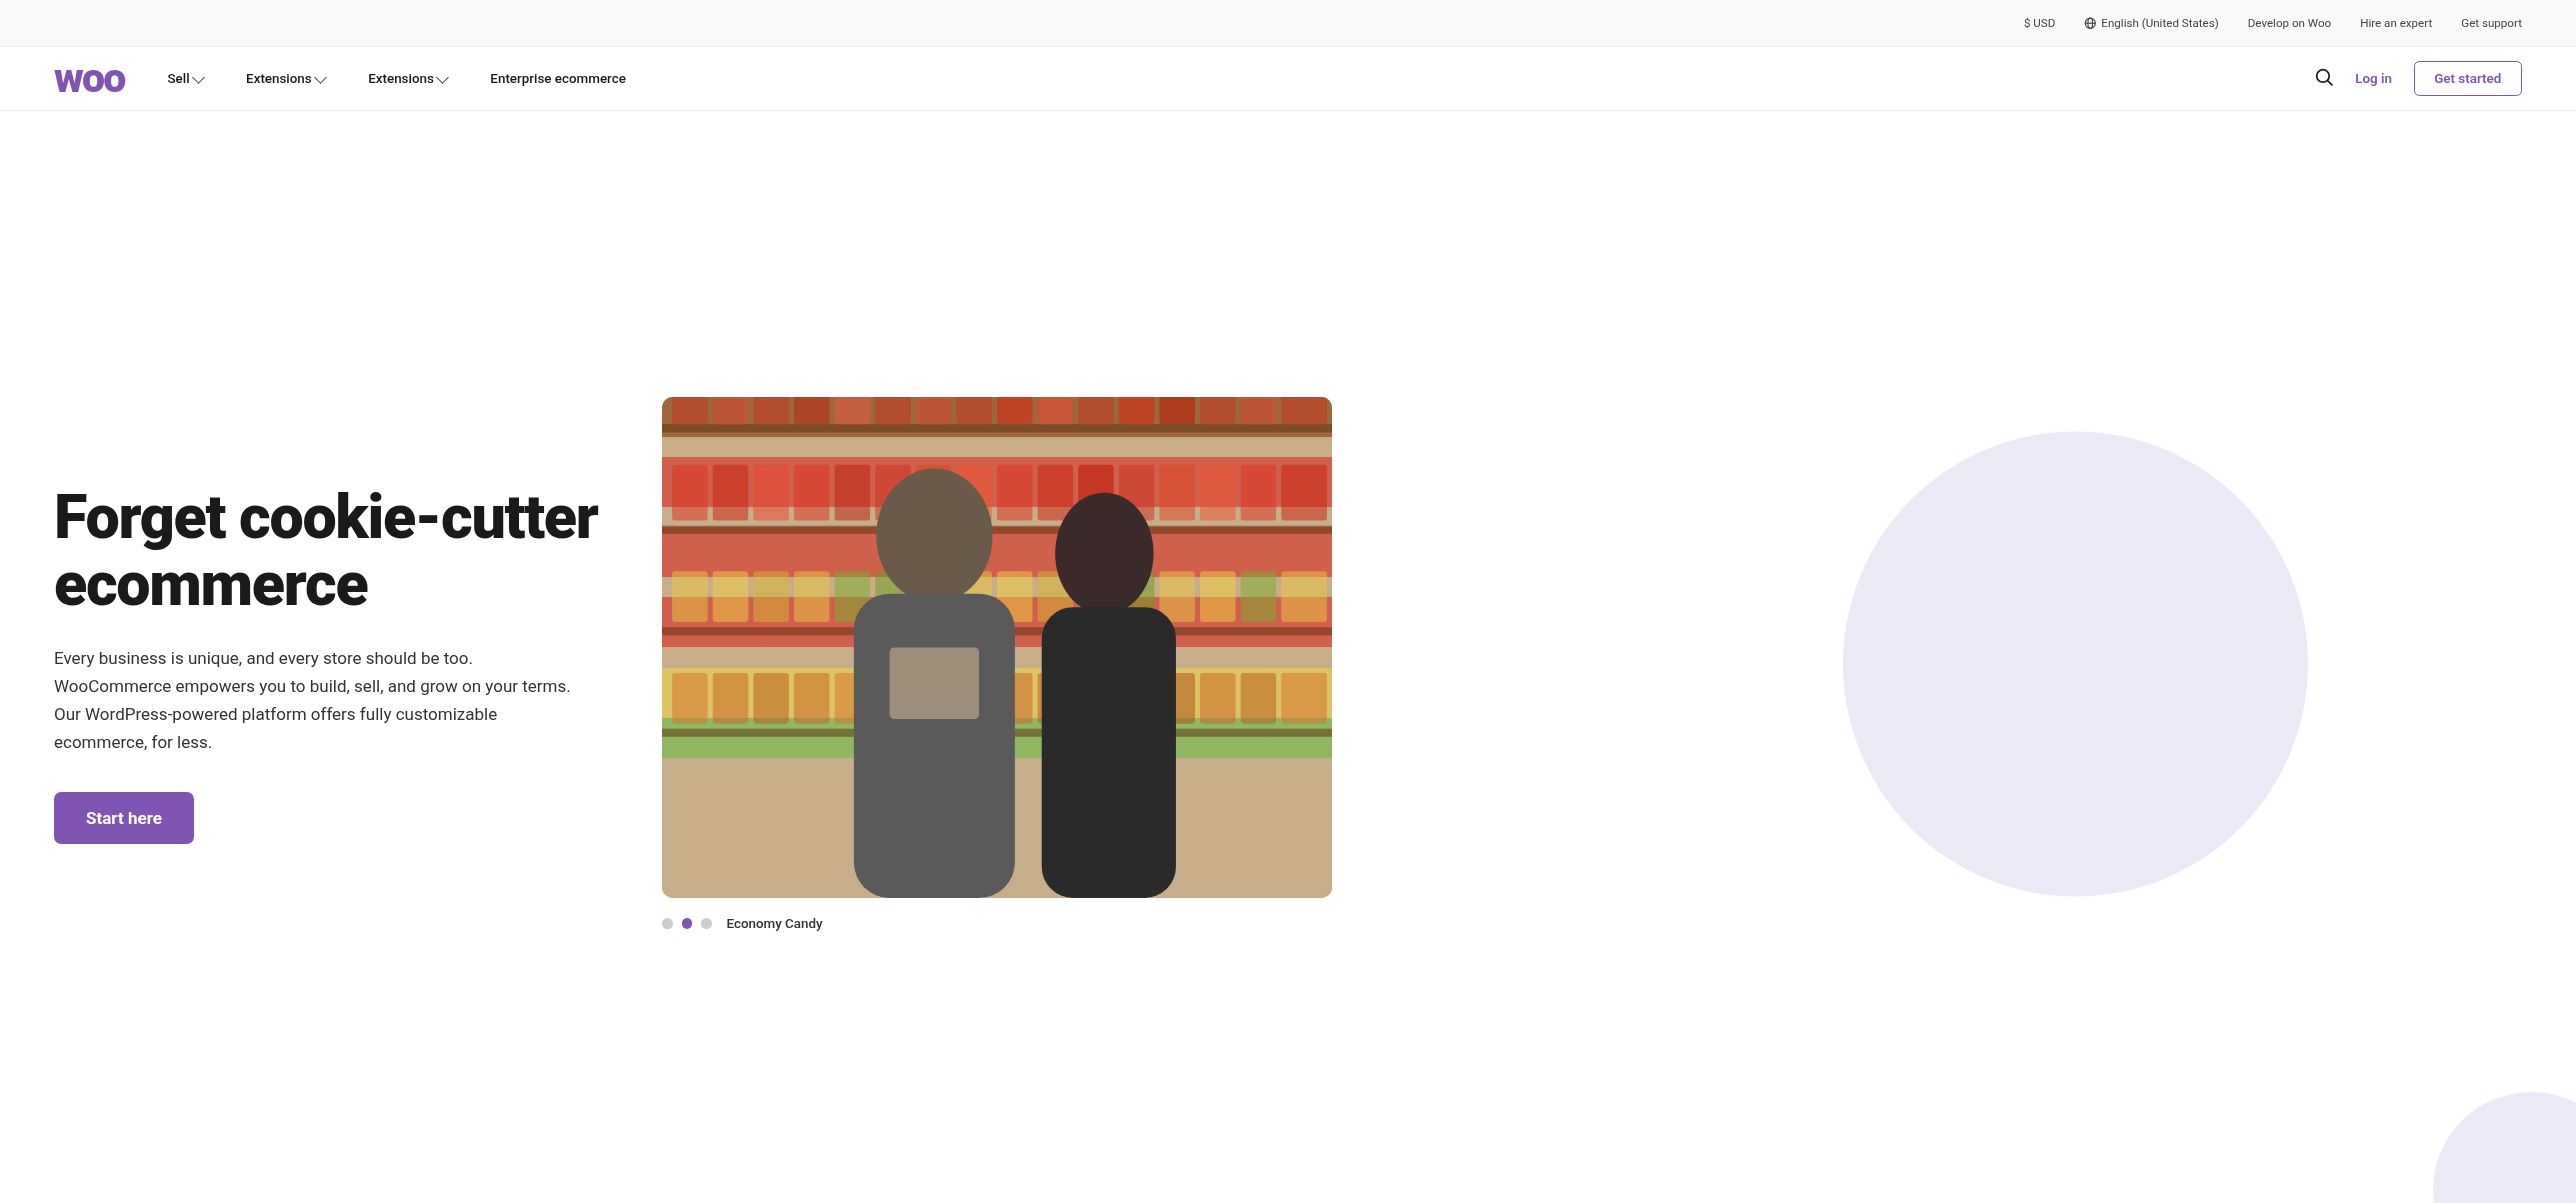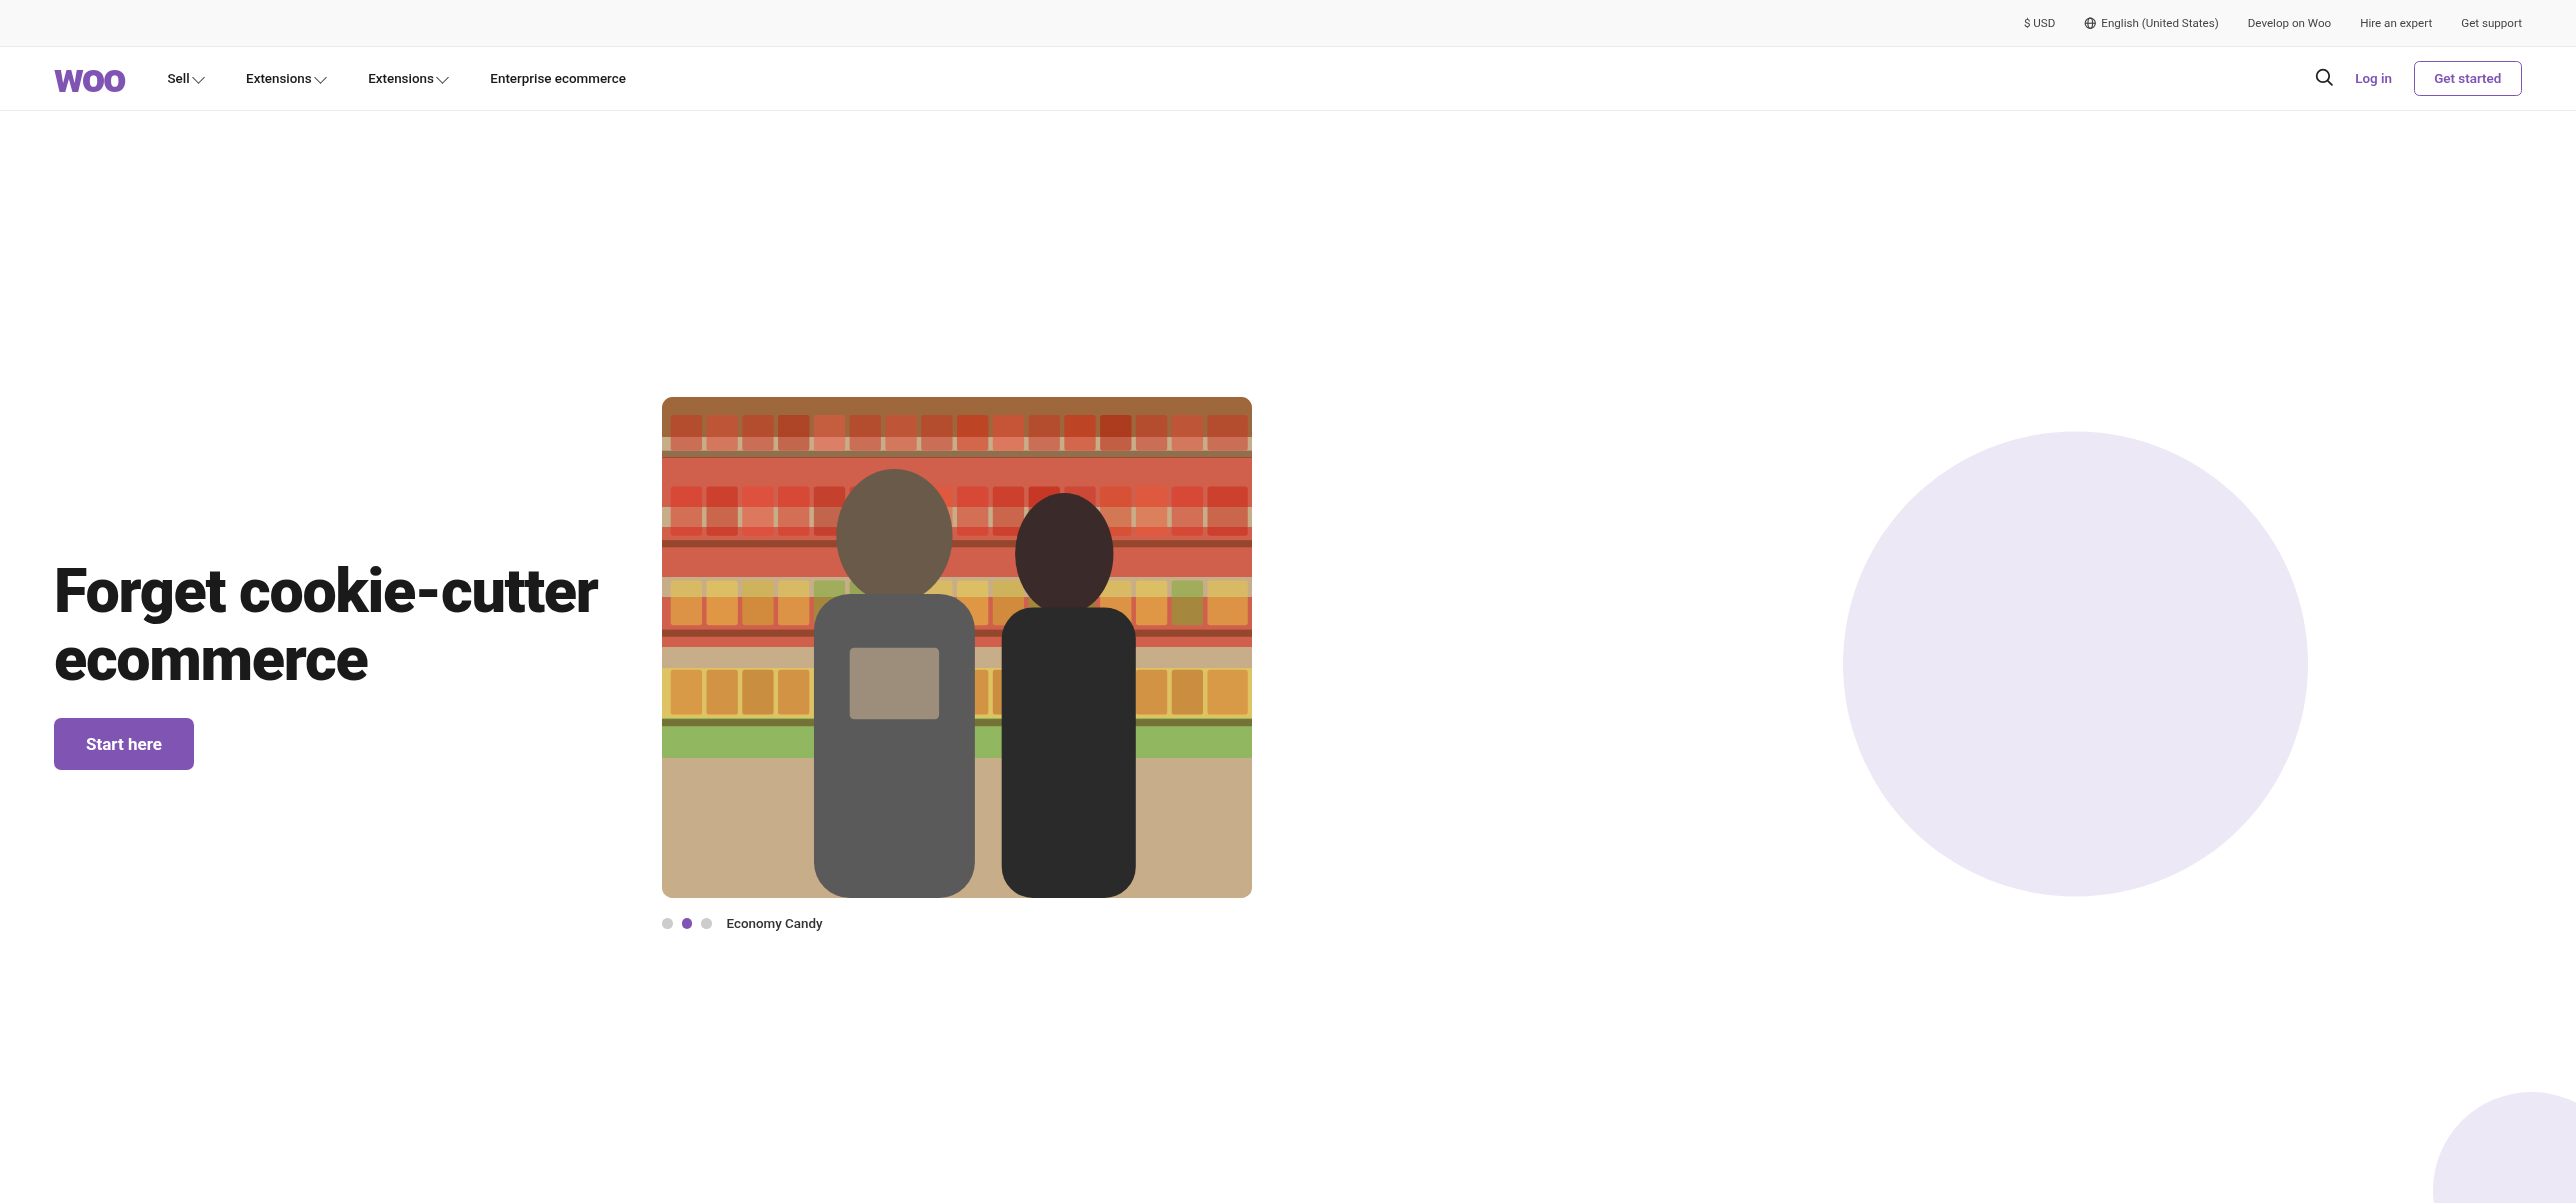--- a/index.html
+++ b/index.html
@@ -179,21 +179,21 @@
       border: none;
       text-decoration: none;
       transition: background 0.2s;
     }
 
     
     .hero-image-wrap {
       position: relative;
       z-index: 1;
       flex-shrink: 0;
-      width: 590px;
+      width: 670px;
     }
     .hero-image {
       width: 100%;
       height: 501px;
       border-radius: 10.7px;
       overflow: hidden;
       background: #c8b89a;
       position: relative;
     }
     
@@ -308,20 +308,21 @@
     <a class="btn-login" href="#">Log in</a>
     <a class="btn-get-started" href="#">Get started</a>
   </div>
 </nav>
 
 <section class="hero">
   <div class="hero-blob-br"></div>
 
   <div class="hero-content">
     <h1 class="hero-title">Forget cookie-cutter ecommerce</h1>
+    <p class="hero-description">Every business is unique, and every store should be too. WooCommerce empowers you to build, sell, and grow on your terms. Our WordPress-powered platform offers fully customizable ecommerce, for less.</p>
     <a class="btn-start-here" href="#">Start here</a>
   </div>
 
   <div class="hero-image-wrap">
     <div class="hero-image">
 
       <div class="hero-image-bg"></div>
 
       <svg style="position:absolute;top:0;left:0;width:100%;height:100%;opacity:0.5;" viewBox="0 0 660 560" preserveAspectRatio="xMidYMid slice">
 

